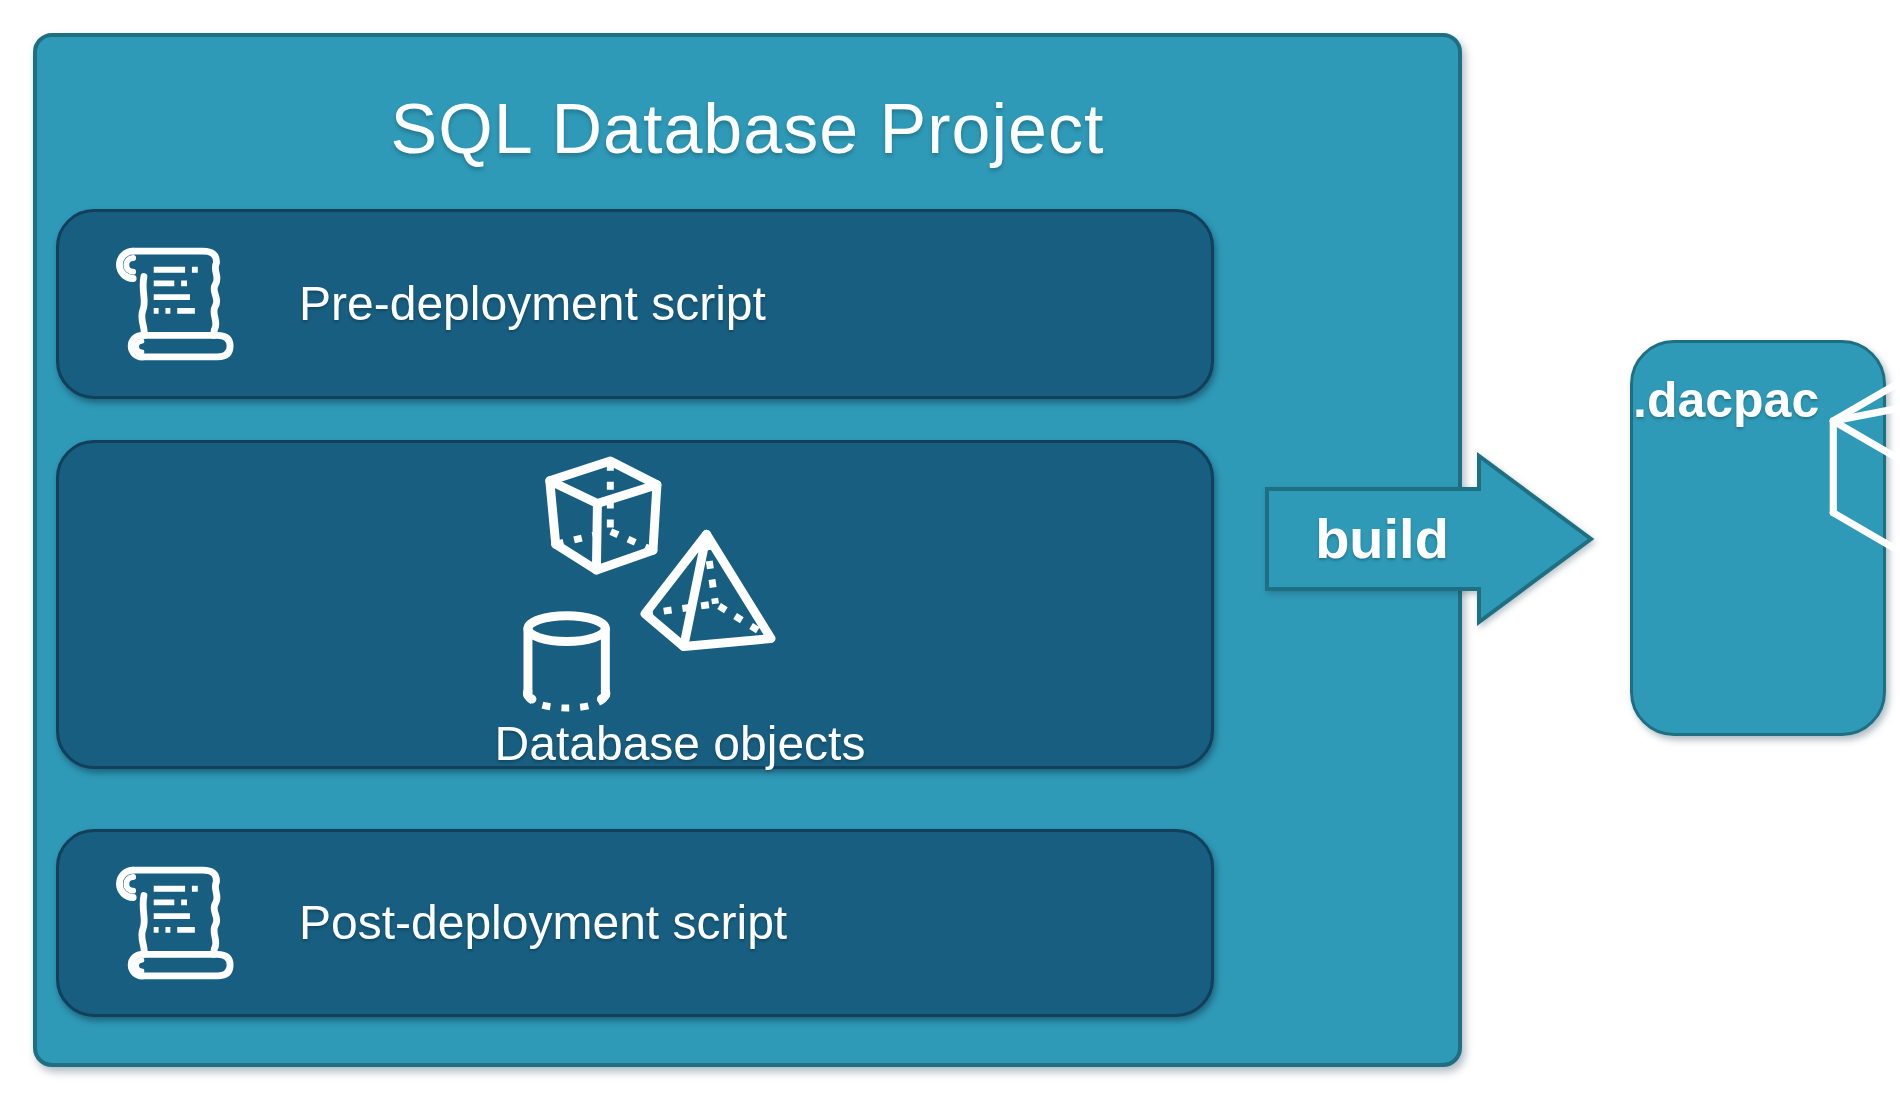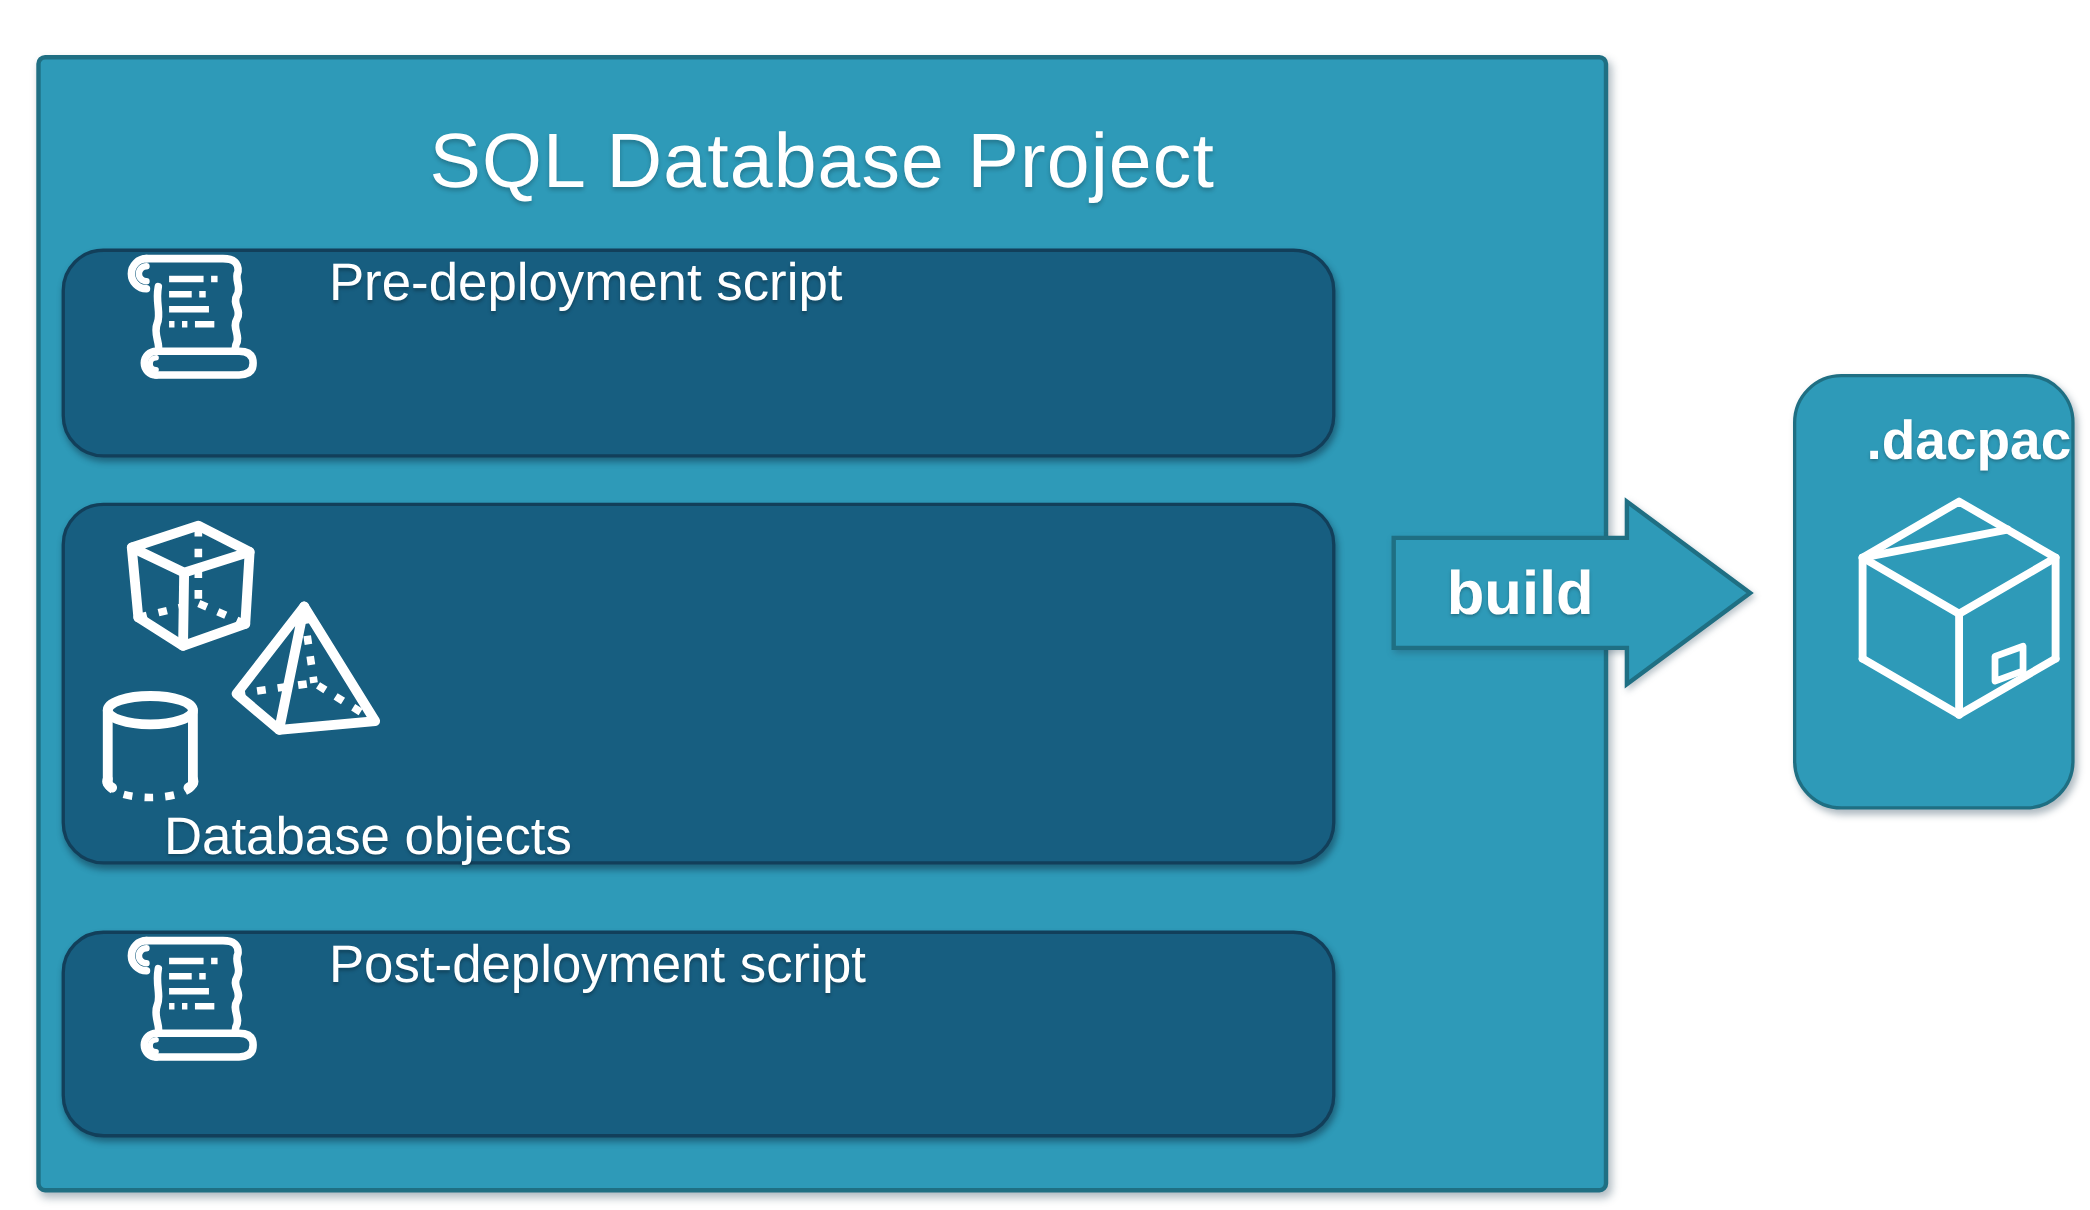--- a/index.html
+++ b/index.html
@@ -14,25 +14,25 @@
   html,body{background:var(--page-bg);}
   body{font-family:"Liberation Sans", sans-serif;}
   .stage{
     position:relative;
     width:1900px;height:1100px;
     background:var(--page-bg);
     overflow:hidden;
   }
   .project-box{
     position:absolute;
-    left:33px;top:50px;
+    left:33px;top:33px;
     width:1429px;height:1034px;
     background:var(--outer-fill);
     border:4px solid var(--outer-border);
-    border-radius:8px;
+    border-radius:19px;
     box-shadow:3px 5px 8px rgba(30,60,80,.35);
   }
   .project-title{
     position:absolute;
     left:0;right:0;
     top:52px;
     text-align:center;
     color:var(--text-color);
     font-size:70px;
     font-weight:400;
@@ -41,21 +41,21 @@
   }
   .inner-box{
     position:absolute;
     left:19px;
     width:1158px;
     background:var(--inner-fill);
     border:3px solid var(--inner-border);
     border-radius:38px;
     box-shadow:2px 4px 6px rgba(10,35,55,.45);
     display:flex;
-    align-items:flex-start;
+    align-items:center;
     padding-left:30px;
     color:var(--text-color);
   }
   .inner-box.row-pre {top:172px;height:190px;}
   .inner-box.row-obj {top:403px;height:329px;flex-direction:column;}
   .inner-box.row-post{top:792px;height:188px;}
   .icon-slot{flex:0 0 auto;display:flex;align-items:center;justify-content:center;}
   .icon-slot.scroll-slot{width:150px;}
   .icon-slot.shapes-slot{width:262px;}
   .row-label{
@@ -79,21 +79,21 @@
     text-shadow:0 2px 3px rgba(0,0,0,.25);
   }
   .dacpac-box{
     position:absolute;
     left:1630px;top:340px;
     width:256px;height:396px;
     background:var(--outer-fill);
     border:3px solid var(--outer-border);
     border-radius:44px;
     box-shadow:3px 4px 7px rgba(30,60,80,.35);
-    display:flex;flex-direction:column;align-items:flex-end;
+    display:flex;flex-direction:row;align-items:flex-start;
   }
   .dacpac-label{
     margin-top:28px;
     color:var(--text-color);
     font-size:50px;font-weight:700;
     text-shadow:0 2px 3px rgba(0,0,0,.25);
   }
   .dacpac-icon{margin-top:14px;}
   svg .ln{fill:none;stroke:#ffffff;stroke-linecap:round;stroke-linejoin:round;}
   svg .dash{stroke-dasharray:8 11;stroke-linecap:butt;}

